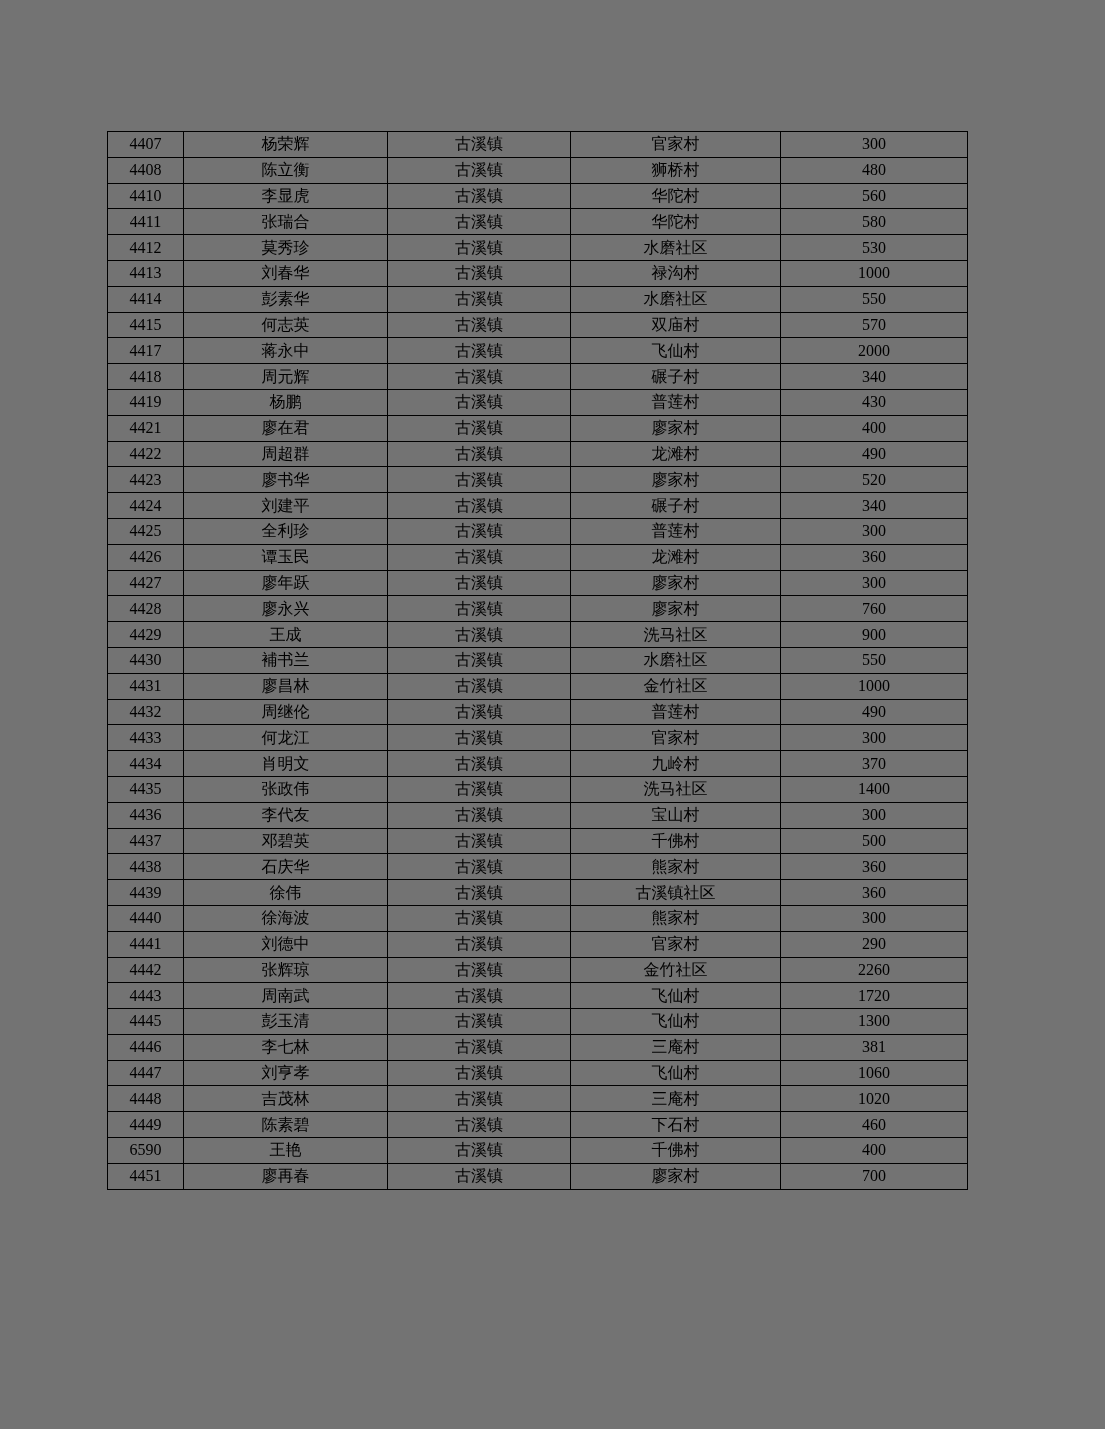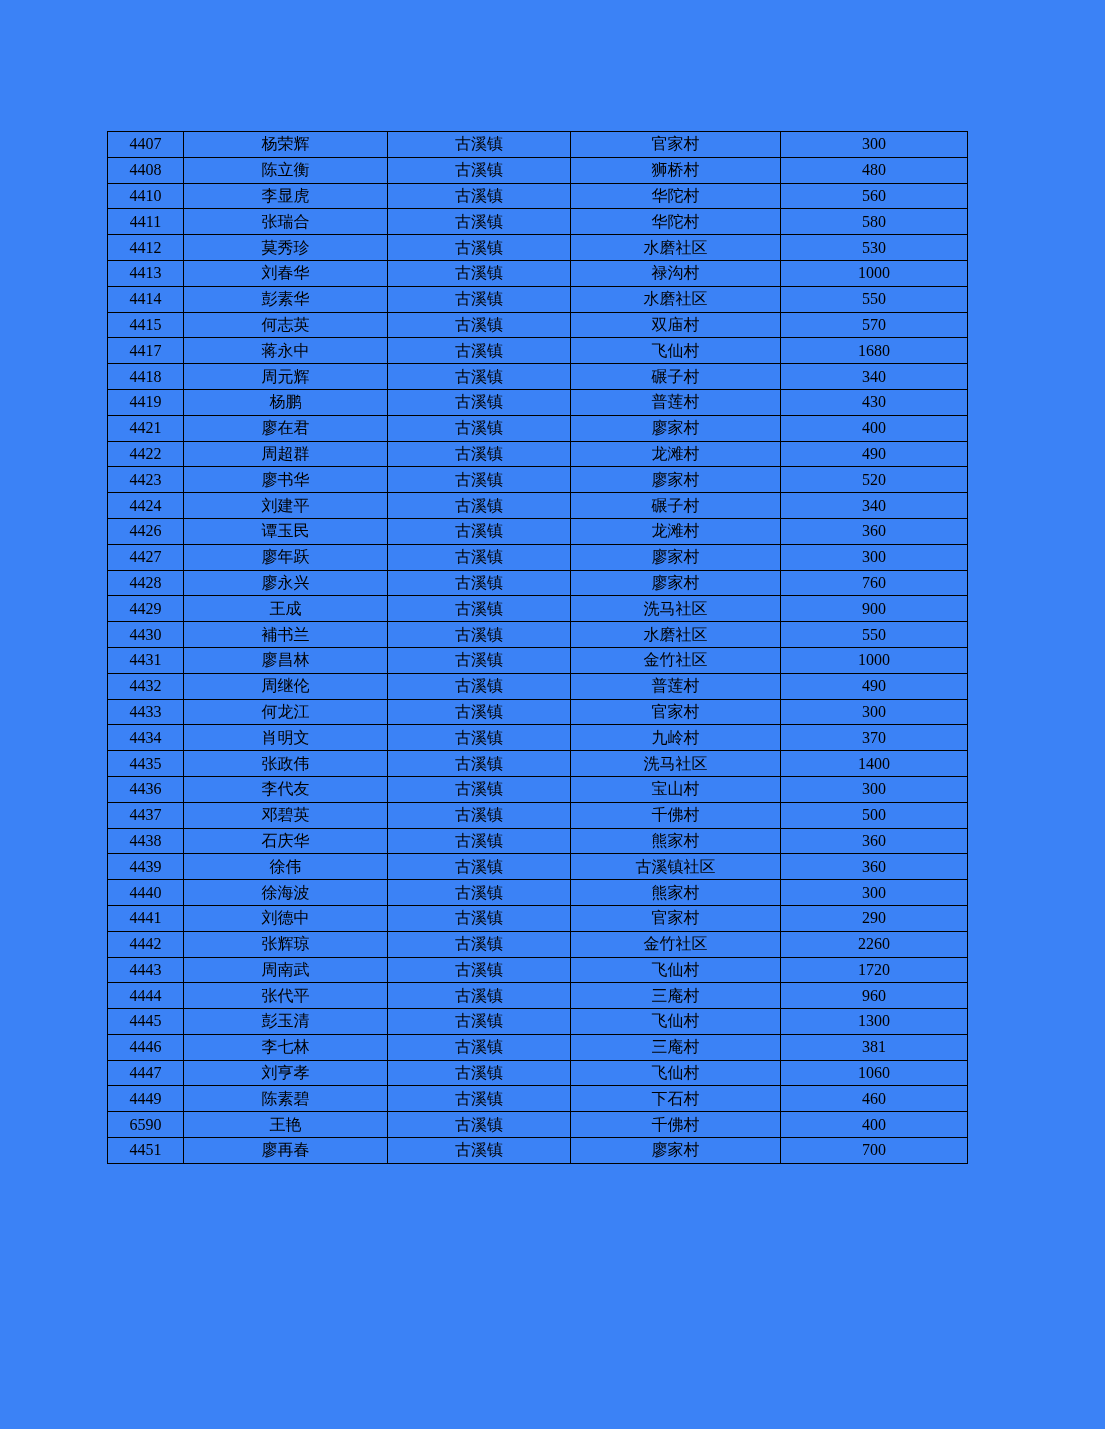--- a/index.html
+++ b/index.html
@@ -4,21 +4,21 @@
 <style>
   html, body {
     margin: 0;
     padding: 0;
     background: #ffffff;
   }
   .sheet {
     position: relative;
     width: 1105px;
     height: 1429px;
-    background: #3b82f6;
+    background: #737373;
     font-family: "Liberation Serif", "DejaVu Serif", serif;
     color: #000000;
   }
   table.roster {
     position: absolute;
     left: 107px;
     top: 131px;
     width: 860px;
     border-collapse: collapse;
     table-layout: fixed;
@@ -108,21 +108,21 @@
           <td>何志英</td>
           <td>古溪镇</td>
           <td>双庙村</td>
           <td>570</td>
         </tr>
         <tr>
           <td>4417</td>
           <td>蒋永中</td>
           <td>古溪镇</td>
           <td>飞仙村</td>
-          <td>1680</td>
+          <td>2000</td>
         </tr>
         <tr>
           <td>4418</td>
           <td>周元辉</td>
           <td>古溪镇</td>
           <td>碾子村</td>
           <td>340</td>
         </tr>
         <tr>
           <td>4419</td>
@@ -153,20 +153,27 @@
           <td>520</td>
         </tr>
         <tr>
           <td>4424</td>
           <td>刘建平</td>
           <td>古溪镇</td>
           <td>碾子村</td>
           <td>340</td>
         </tr>
         <tr>
+          <td>4425</td>
+          <td>全利珍</td>
+          <td>古溪镇</td>
+          <td>普莲村</td>
+          <td>300</td>
+        </tr>
+        <tr>
           <td>4426</td>
           <td>谭玉民</td>
           <td>古溪镇</td>
           <td>龙滩村</td>
           <td>360</td>
         </tr>
         <tr>
           <td>4427</td>
           <td>廖年跃</td>
           <td>古溪镇</td>
@@ -279,46 +286,46 @@
           <td>2260</td>
         </tr>
         <tr>
           <td>4443</td>
           <td>周南武</td>
           <td>古溪镇</td>
           <td>飞仙村</td>
           <td>1720</td>
         </tr>
         <tr>
-          <td>4444</td>
-          <td>张代平</td>
-          <td>古溪镇</td>
-          <td>三庵村</td>
-          <td>960</td>
-        </tr>
-        <tr>
           <td>4445</td>
           <td>彭玉清</td>
           <td>古溪镇</td>
           <td>飞仙村</td>
           <td>1300</td>
         </tr>
         <tr>
           <td>4446</td>
           <td>李七林</td>
           <td>古溪镇</td>
           <td>三庵村</td>
           <td>381</td>
         </tr>
         <tr>
           <td>4447</td>
           <td>刘亨孝</td>
           <td>古溪镇</td>
           <td>飞仙村</td>
           <td>1060</td>
+        </tr>
+        <tr>
+          <td>4448</td>
+          <td>吉茂林</td>
+          <td>古溪镇</td>
+          <td>三庵村</td>
+          <td>1020</td>
         </tr>
         <tr>
           <td>4449</td>
           <td>陈素碧</td>
           <td>古溪镇</td>
           <td>下石村</td>
           <td>460</td>
         </tr>
         <tr>
           <td>6590</td>

